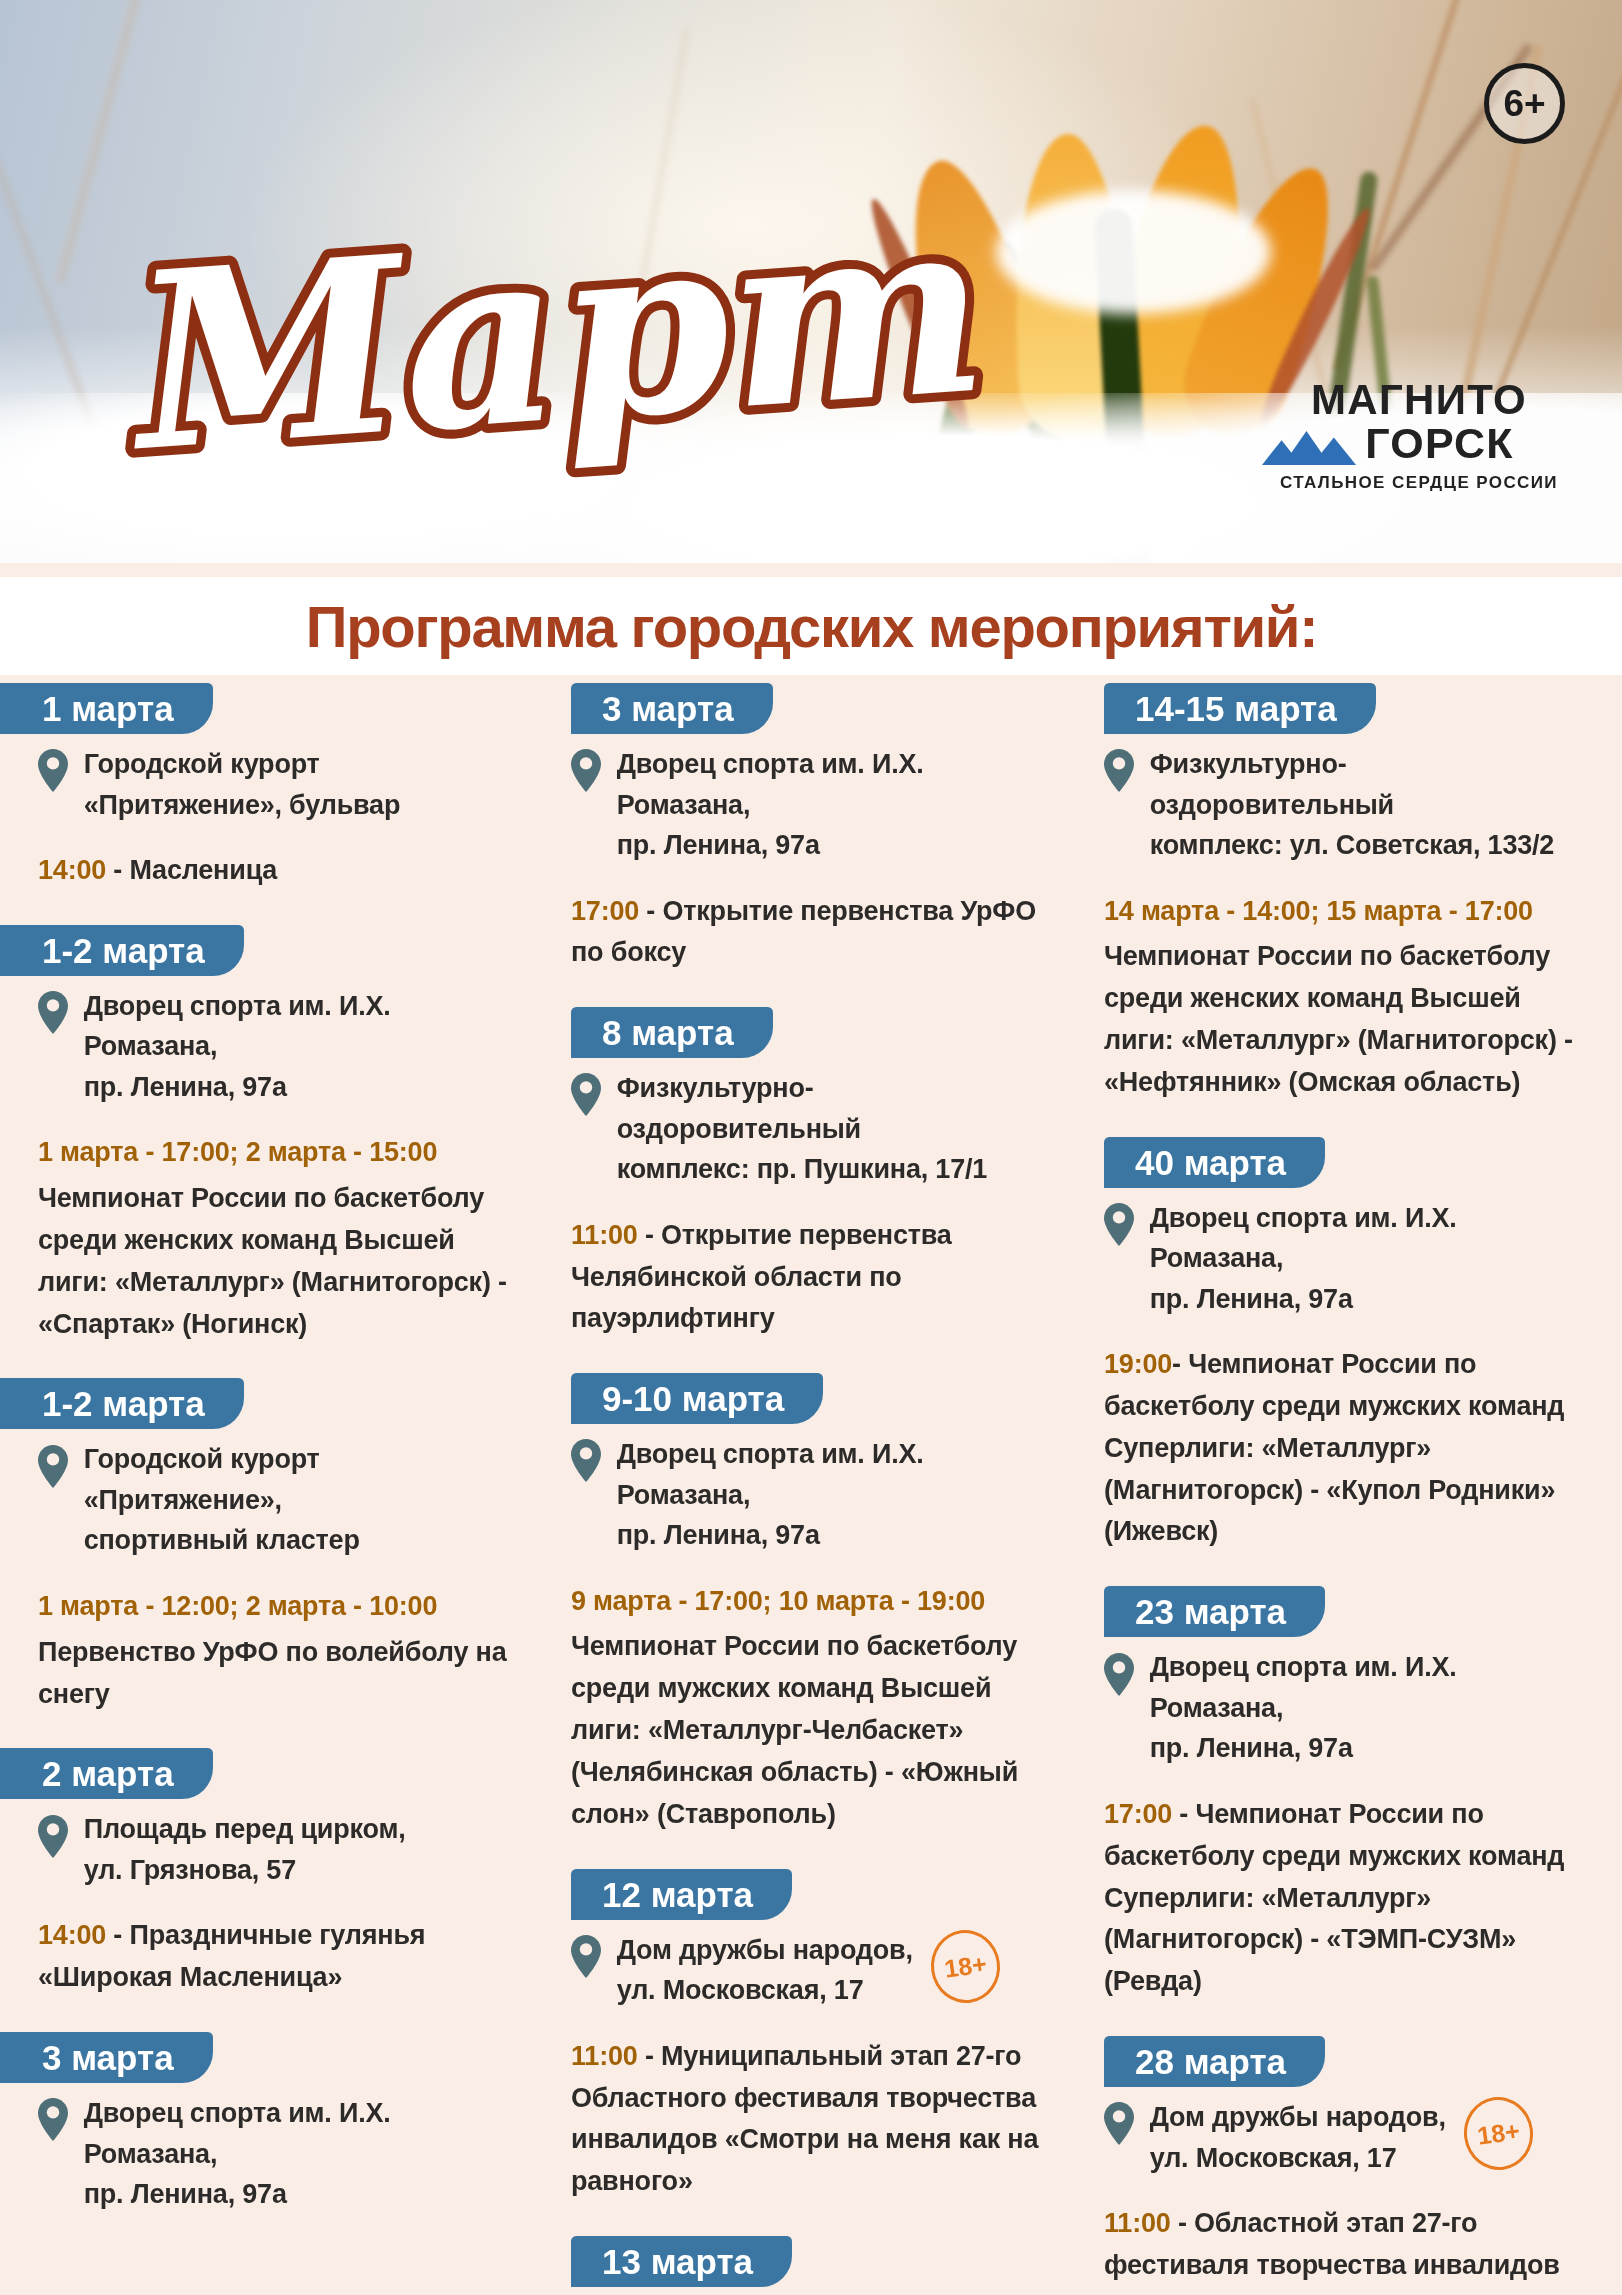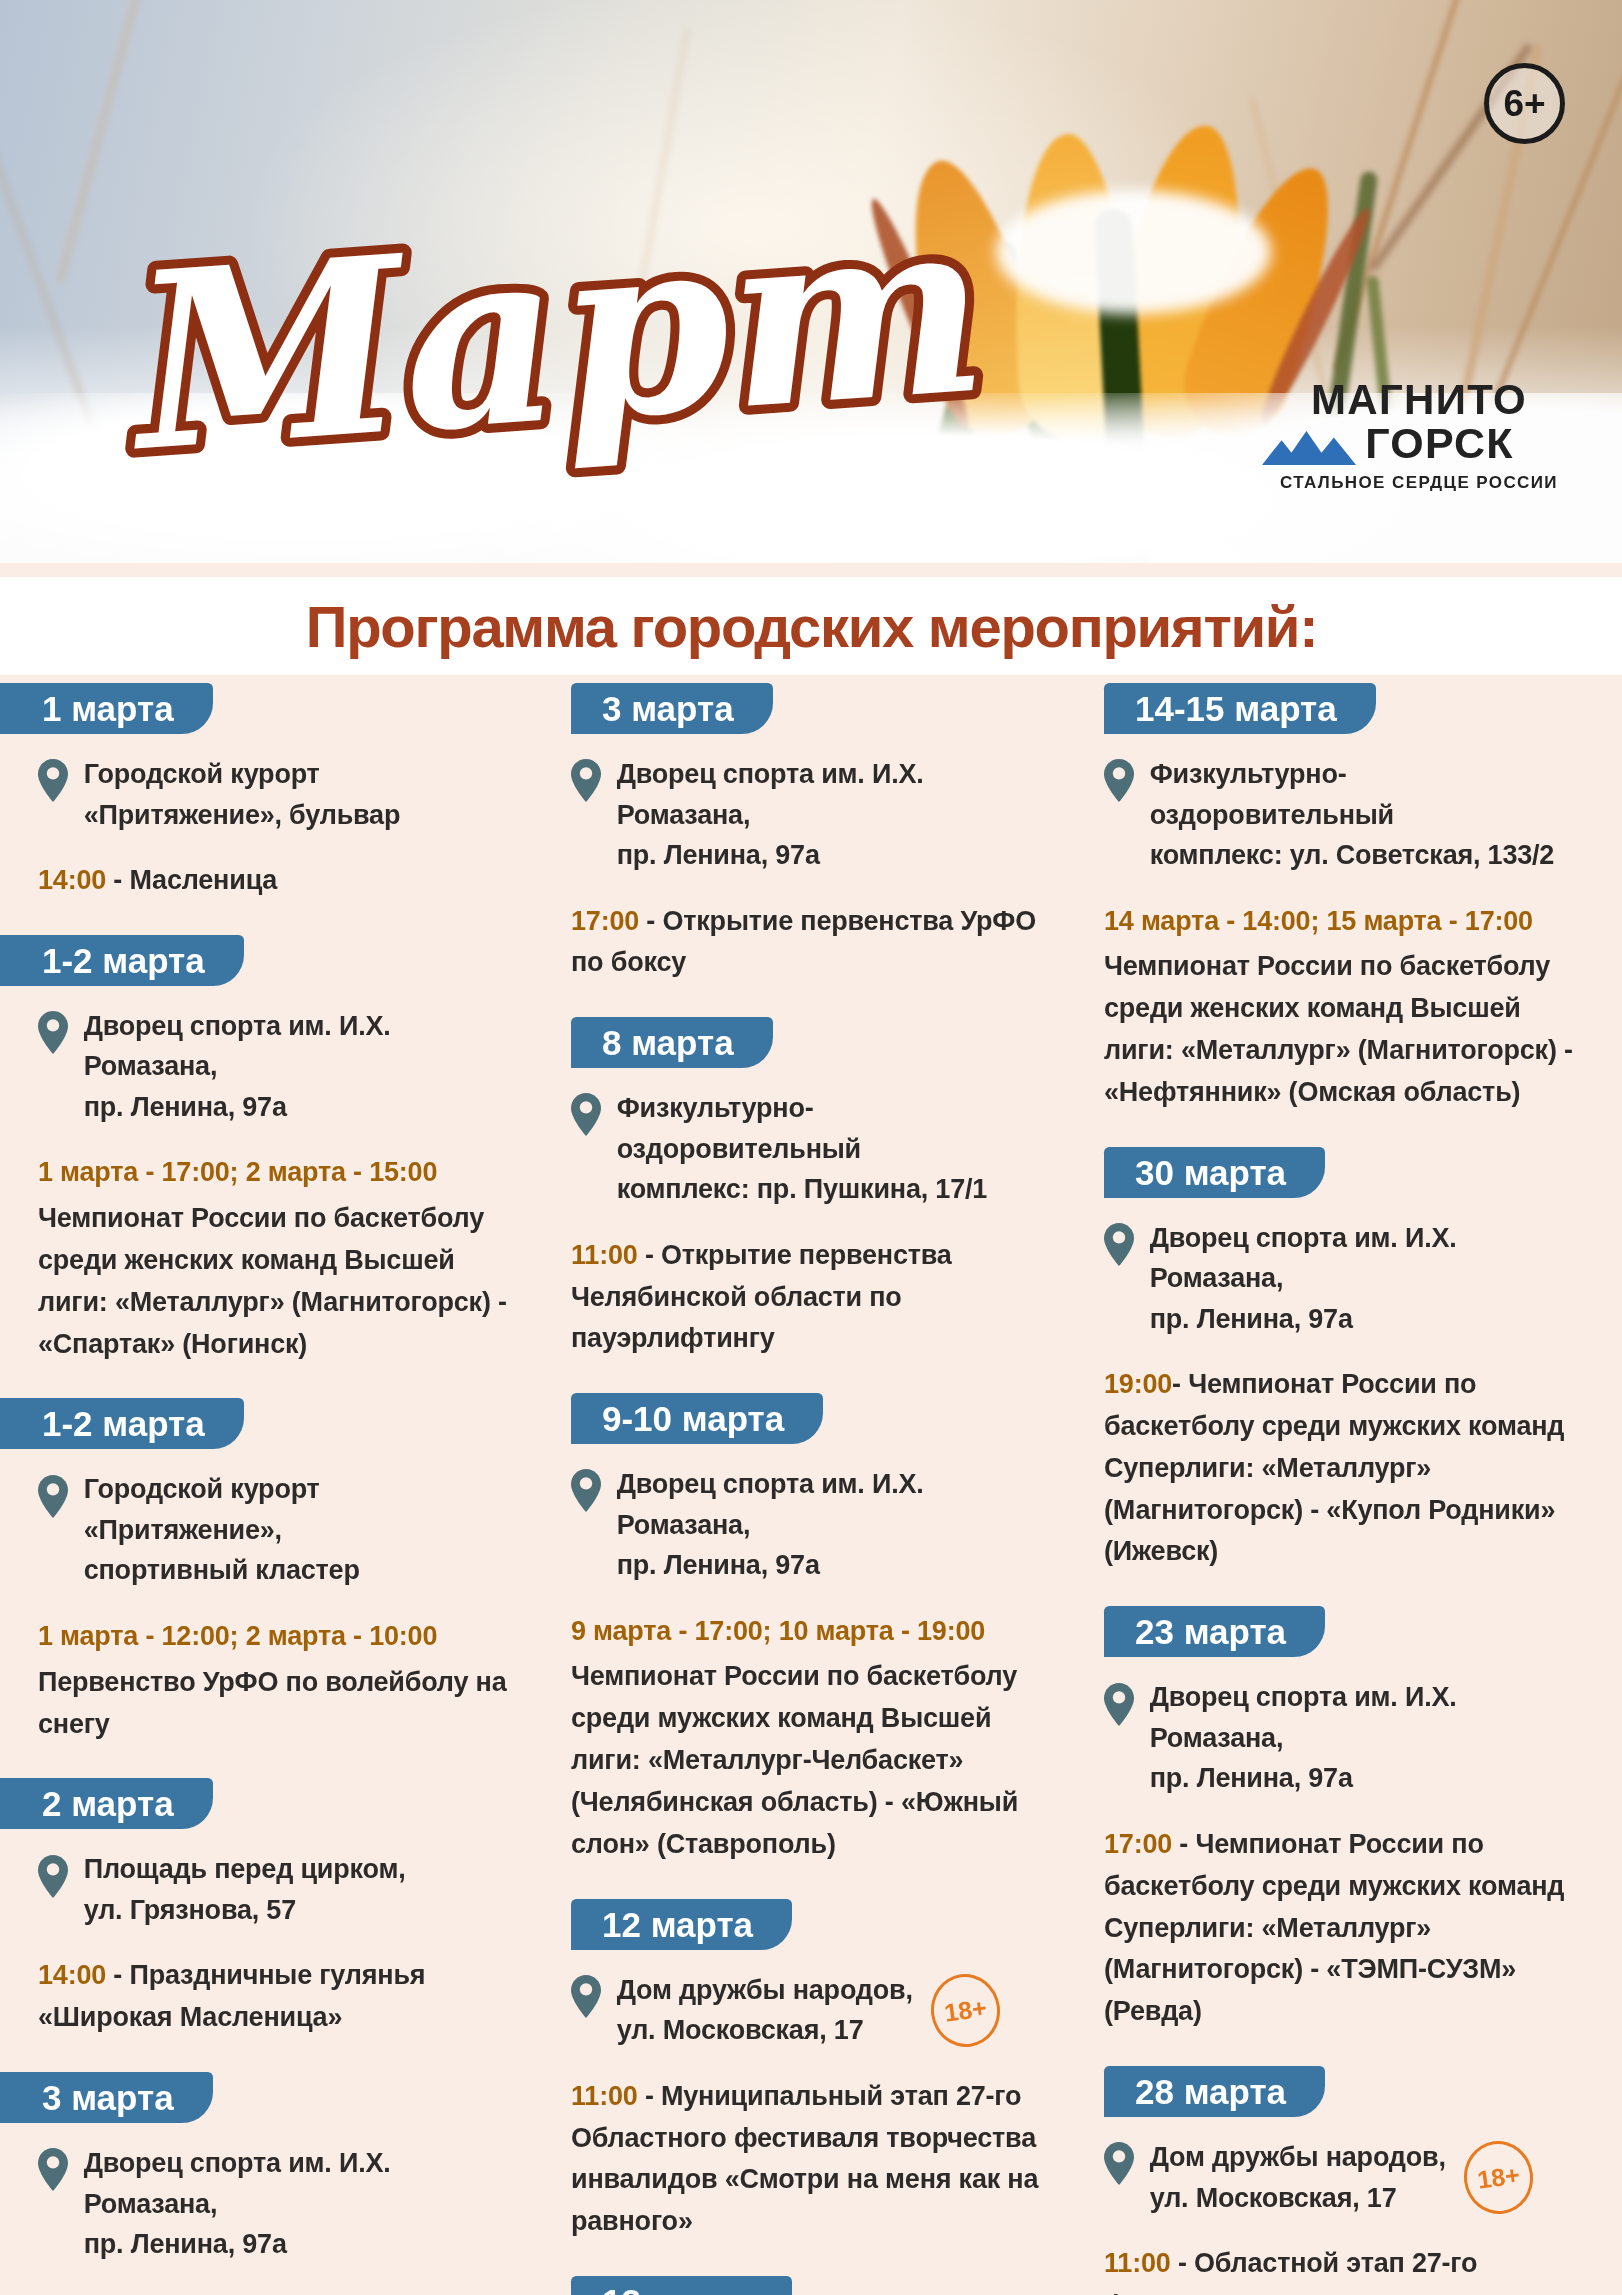--- a/index.html
+++ b/index.html
@@ -58,21 +58,21 @@
       display:flex;align-items:center;justify-content:center;}
   .heading-band h1{margin:0;font-size:58px;font-weight:bold;letter-spacing:-1.3px;color:#A6401F;}
 
   
   .grid{position:absolute;left:0;top:661px;width:1623px;box-sizing:border-box;
         padding:22px 38px 0;display:grid;grid-template-columns:repeat(3,1fr);column-gap:52px;}
   .card{margin-bottom:33px;}
   .banner{display:inline-block;background:#3B76A3;color:#ffffff;font-size:35px;font-weight:bold;
         height:51px;line-height:51px;padding:0 39px 0 31px;border-radius:5.2px 5.2px 31px 0;white-space:nowrap;}
   .col-first .banner{margin-left:-38px;padding-left:42px;border-radius:0 5.2px 31px 0;}
-  .loc-row{display:flex;align-items:center;margin-top:20px;}
+  .loc-row{display:flex;align-items:flex-start;margin-top:10px;}
   .pin{flex:0 0 auto;margin-right:15.7px;align-self:flex-start;margin-top:5.2px;}
   .loc-text{font-size:27px;line-height:1.5;font-weight:bold;color:#2D2B29;letter-spacing:-0.2px;}
   .loc-text span{display:block;}
   .badge18{flex:0 0 auto;margin-left:18.3px;width:63px;height:67px;border:3.9px solid #E87A1F;border-radius:50%;
         display:flex;align-items:center;justify-content:center;font-size:25px;font-weight:bold;
         color:#E87A1F;transform:rotate(-8deg);}
   .time-line{margin:25px 0 0;font-size:27px;line-height:1.55;font-weight:bold;color:#2D2B29;letter-spacing:-0.2px;}
   .time-line .t{color:#a16207;}
   .desc{margin:3.9px 0 0;font-size:27px;line-height:1.55;font-weight:bold;color:#2D2B29;letter-spacing:-0.2px;}
   .desc:empty{display:none;}
@@ -306,21 +306,21 @@
           <div class="loc-text">
             <span>Физкультурно-оздоровительный</span>
               <span>комплекс: ул. Советская, 133/2</span>
           </div>
         </div>
         <p class="time-line"><span class="t">14 марта - 14:00; 15 марта - 17:00</span></p>
         <p class="desc">Чемпионат России по баскетболу среди женских команд Высшей лиги: «Металлург» (Магнитогорск) - «Нефтянник» (Омская область)</p>
       </div>
 
       <div class="card">
-        <div class="banner">30 марта</div>
+        <div class="banner">40 марта</div>
         <div class="loc-row">
           <svg class="pin" width="30" height="43" viewBox="0 0 46 66">
               <path d="M23 0C10.3 0 0 10.3 0 23c0 17 23 43 23 43s23-26 23-43C46 10.3 35.7 0 23 0z" fill="#4E6E78"></path>
               <circle cx="23" cy="22" r="9.5" fill="#FAEDE6"></circle>
             </svg>
           <div class="loc-text">
             <span>Дворец спорта им. И.Х. Ромазана,</span>
               <span>пр. Ленина, 97а</span>
           </div>
         </div>

